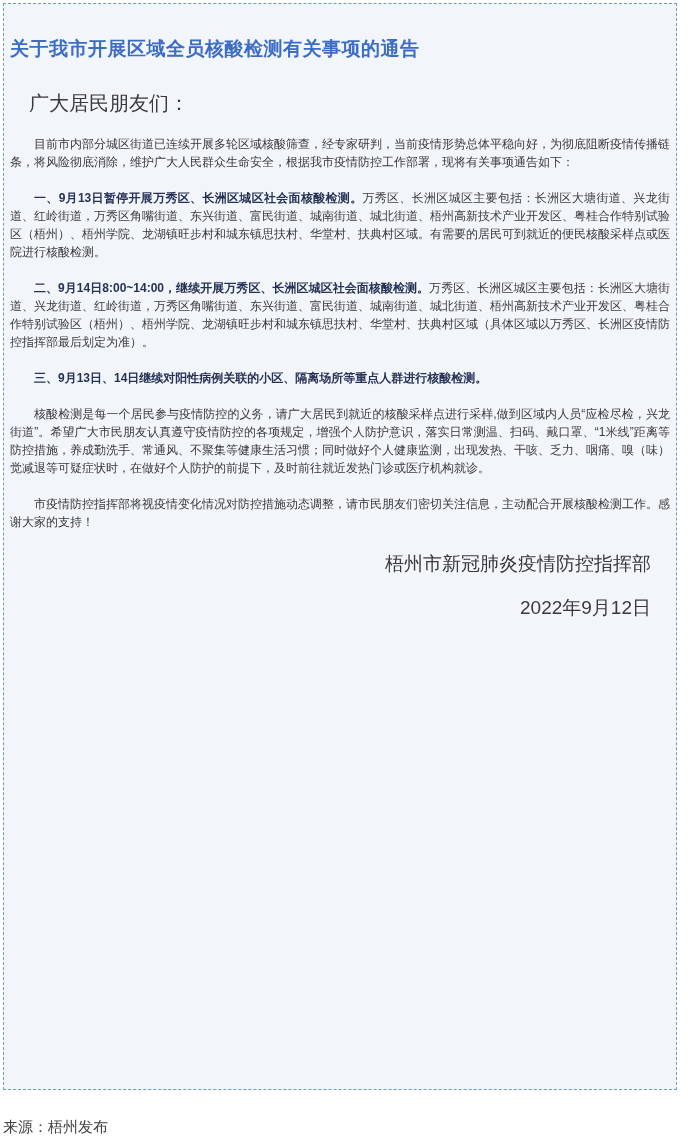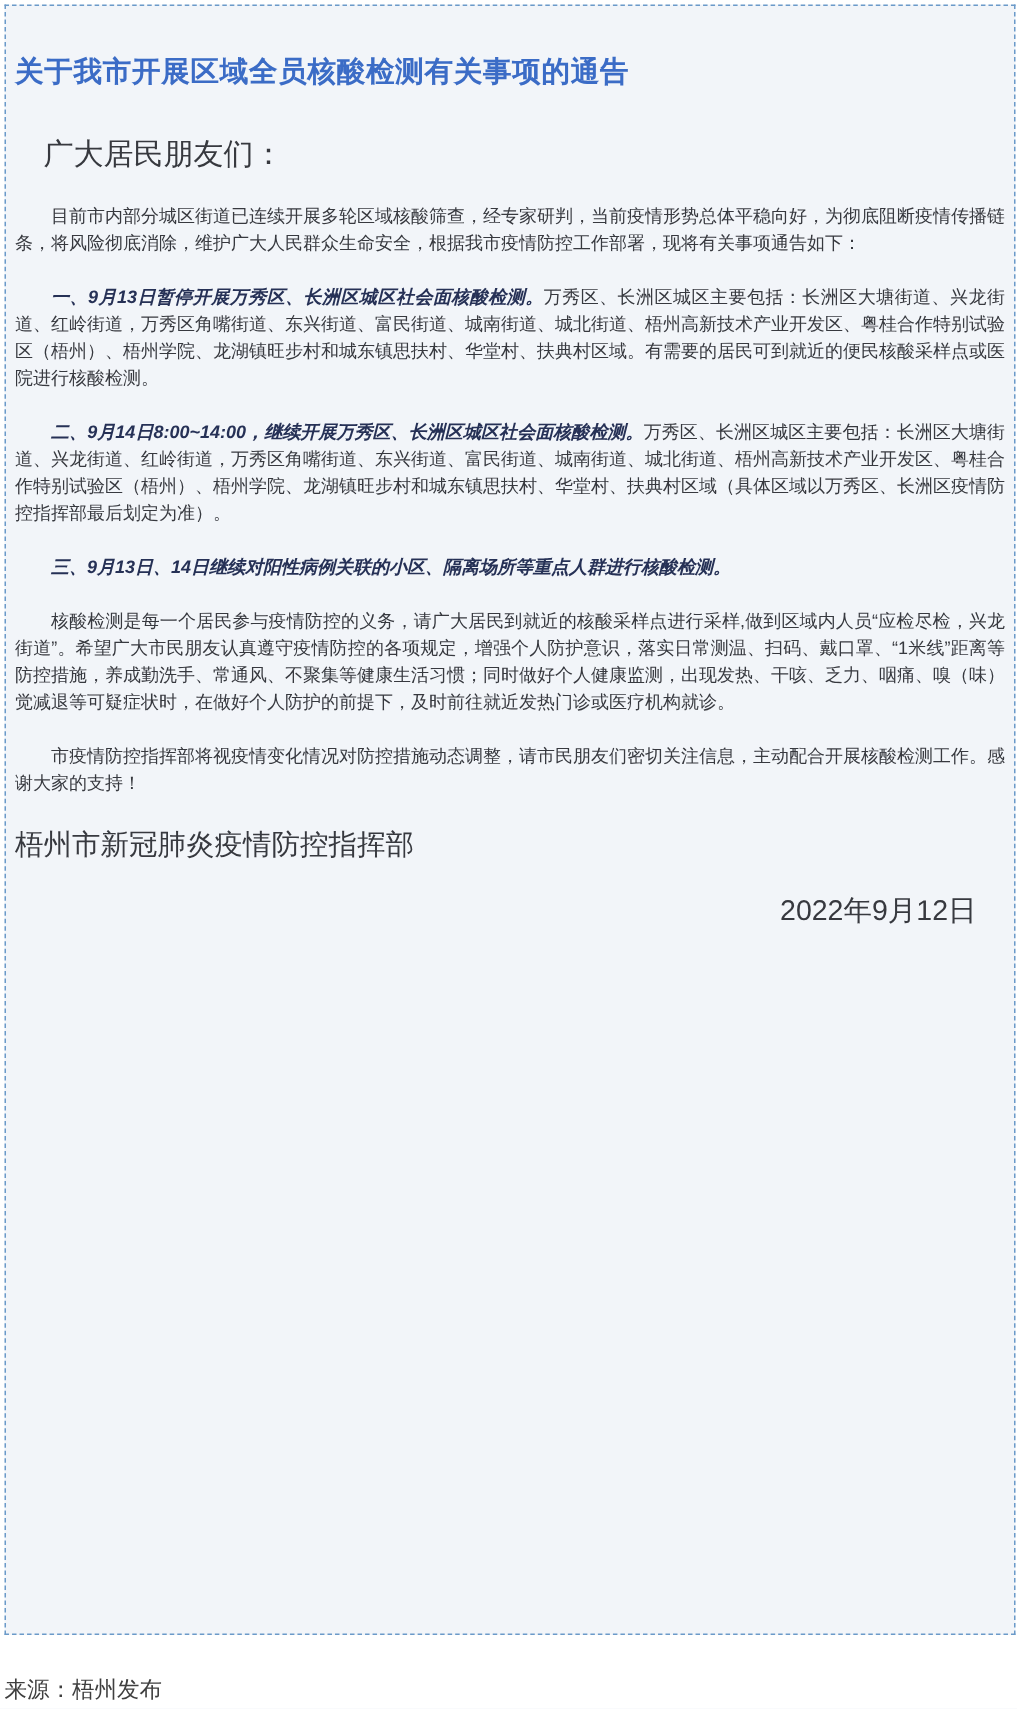--- a/index.html
+++ b/index.html
@@ -43,26 +43,25 @@
     margin:18px 0 0 0;
     font-size:12px;
     line-height:1.5;
     color:var(--body-color);
     text-indent:2em;
     text-align:justify;
   }
   .seg-bold{
     font-weight:bold;
     color:var(--bold-color);
-    font-style:italic;
   }
   .signature{
     margin-top:19px;
     padding-right:19px;
-    text-align:left;
+    text-align:right;
     font-size:19px;
     line-height:1.5;
     color:var(--body-color);
   }
   .date-line{
     margin-top:15px;
     padding-right:19px;
     text-align:right;
     font-size:19px;
     line-height:1.5;

